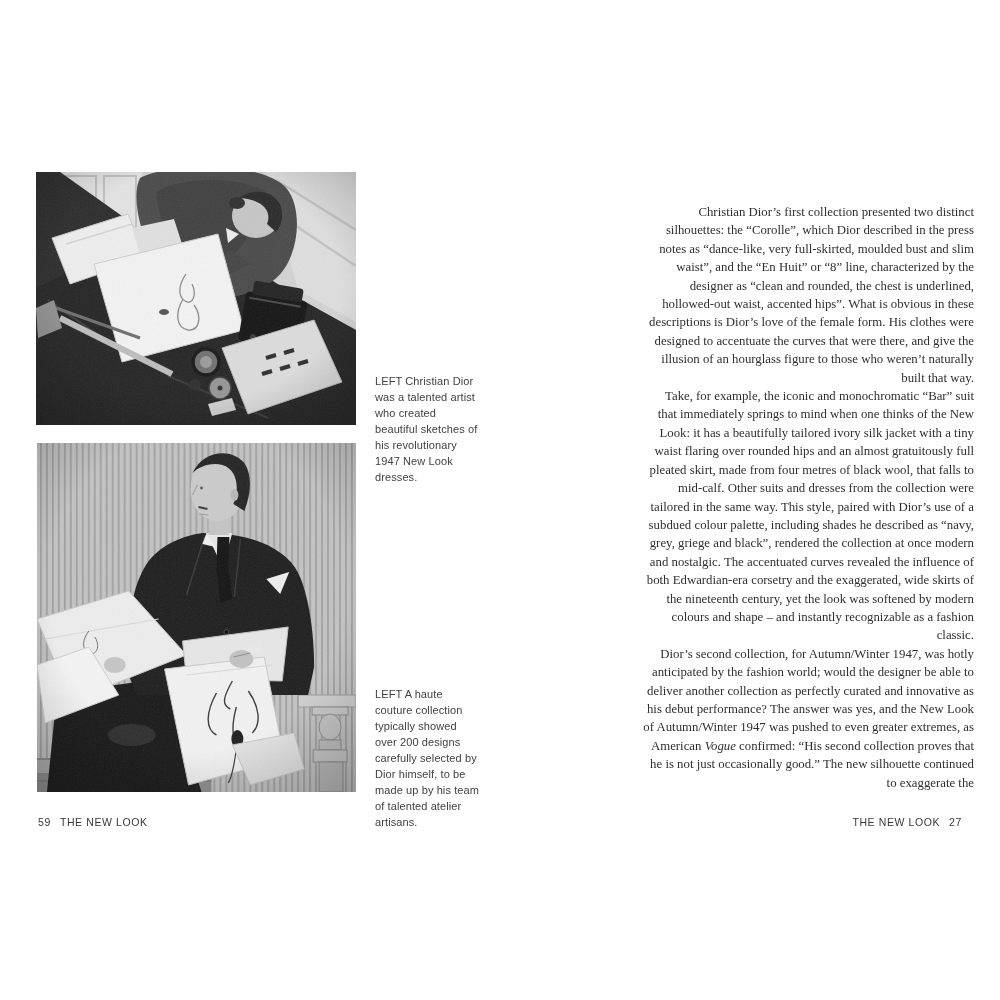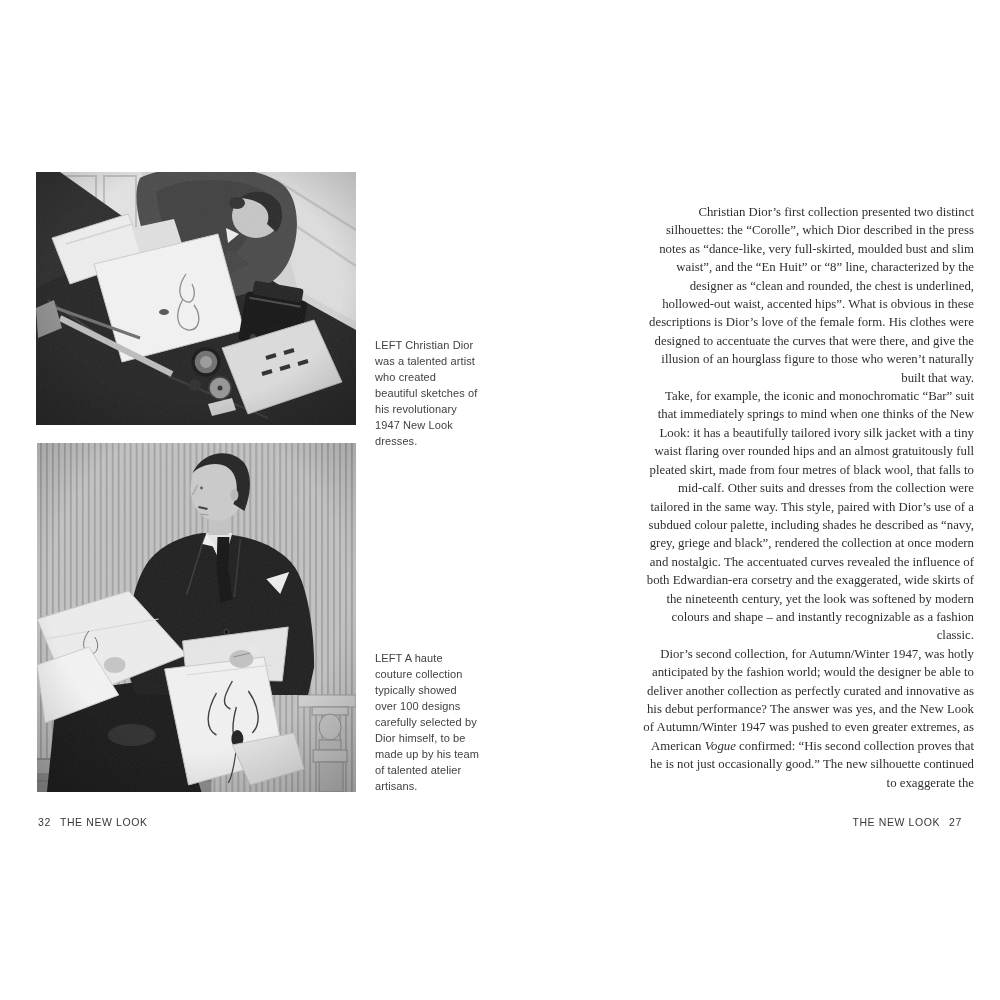--- a/index.html
+++ b/index.html
@@ -7,21 +7,21 @@
     position:relative;width:1000px;height:1000px;background:#ffffff;overflow:hidden;
     font-family:"Liberation Sans",sans-serif;
   }
   figure{margin:0;padding:0;}
   .photo{position:absolute;}
   .photo svg{display:block;width:100%;height:100%;}
   .photo-1{left:36px;top:172px;width:320px;height:253px;}
   .photo-2{left:37px;top:443px;width:319px;height:349px;}
   .caption{
     position:absolute;width:106px;
-    font-size:11px;line-height:16px;color:#414141;letter-spacing:.1px;
+    font-size:11px;line-height:16px;color:#414141;letter-spacing:.1px;margin-top:36px;
   }
   .caption-1{left:375px;top:337px;}
   .caption-2{left:375px;top:650px;}
   .bodytext{
     position:absolute;left:642px;top:203px;width:332px;
     font-family:"Liberation Serif","DejaVu Serif",serif;
     font-size:12.8px;line-height:18.4px;color:#2f2f2f;text-align:right;
   }
   .bodytext p{margin:0;text-indent:16px;}
   .bodytext em{font-style:italic;}
@@ -199,24 +199,24 @@
         <ellipse cx="78" cy="222" rx="11" ry="8" fill="#c6c6c6"></ellipse>
         <polygon points="212,202 226,198 224,210 212,212" fill="#e9e9e9"></polygon>
         <ellipse cx="205" cy="216" rx="12" ry="9" fill="#c2c2c2"></ellipse>
         <line x1="197" y1="214" x2="214" y2="210" stroke="#8e8e8e" stroke-width="1"></line>
 
         <rect x="0" y="0" width="320" height="349" filter="url(#grain2)" opacity="0.10"></rect>
         <rect x="0" y="0" width="320" height="349" fill="url(#vig2)"></rect>
       </svg>
     </figure>
 
-    <div class="caption caption-2">LEFT A haute couture collection typically showed over 100 designs carefully selected by Dior himself, to be made up by his team of talented atelier artisans.</div>
+    <div class="caption caption-2">LEFT A haute couture collection typically showed over 200 designs carefully selected by Dior himself, to be made up by his team of talented atelier artisans.</div>
 
     <footer class="folio folio-left">
-      <span class="pagenum">32</span><span class="running-title">THE NEW LOOK</span>
+      <span class="pagenum">59</span><span class="running-title">THE NEW LOOK</span>
     </footer>
   </section>
 
   <section>
     <div class="bodytext">
       <p>Christian Dior’s first collection presented two distinct silhouettes: the “Corolle”, which Dior described in the press notes as “dance-like, very full-skirted, moulded bust and slim waist”, and the “En Huit” or “8” line, characterized by the designer as “clean and rounded, the chest is underlined, hollowed-out waist, accented hips”. What is obvious in these descriptions is Dior’s love of the female form. His clothes were designed to accentuate the curves that were there, and give the illusion of an hourglass figure to those who weren’t naturally built that way.</p>
       <p>Take, for example, the iconic and monochromatic “Bar” suit that immediately springs to mind when one thinks of the New Look: it has a beautifully tailored ivory silk jacket with a tiny waist flaring over rounded hips and an almost gratuitously full pleated skirt, made from four metres of black wool, that falls to mid-calf. Other suits and dresses from the collection were tailored in the same way. This style, paired with Dior’s use of a subdued colour palette, including shades he described as “navy, grey, griege and black”, rendered the collection at once modern and nostalgic. The accentuated curves revealed the influence of both Edwardian-era corsetry and the exaggerated, wide skirts of the nineteenth century, yet the look was softened by modern colours and shape – and instantly recognizable as a fashion classic.</p>
       <p><span>Dior’s second collection, for Autumn/Winter 1947, was hotly anticipated by the fashion world; would the designer be able to deliver another collection as perfectly curated and innovative as his debut performance? The answer was yes, and the New Look of Autumn/Winter 1947 was pushed to even greater extremes, as American </span><em>Vogue</em><span> confirmed: “His second collection proves that he is not just occasionally good.” The new silhouette continued to exaggerate the</span></p>
     </div>
 

